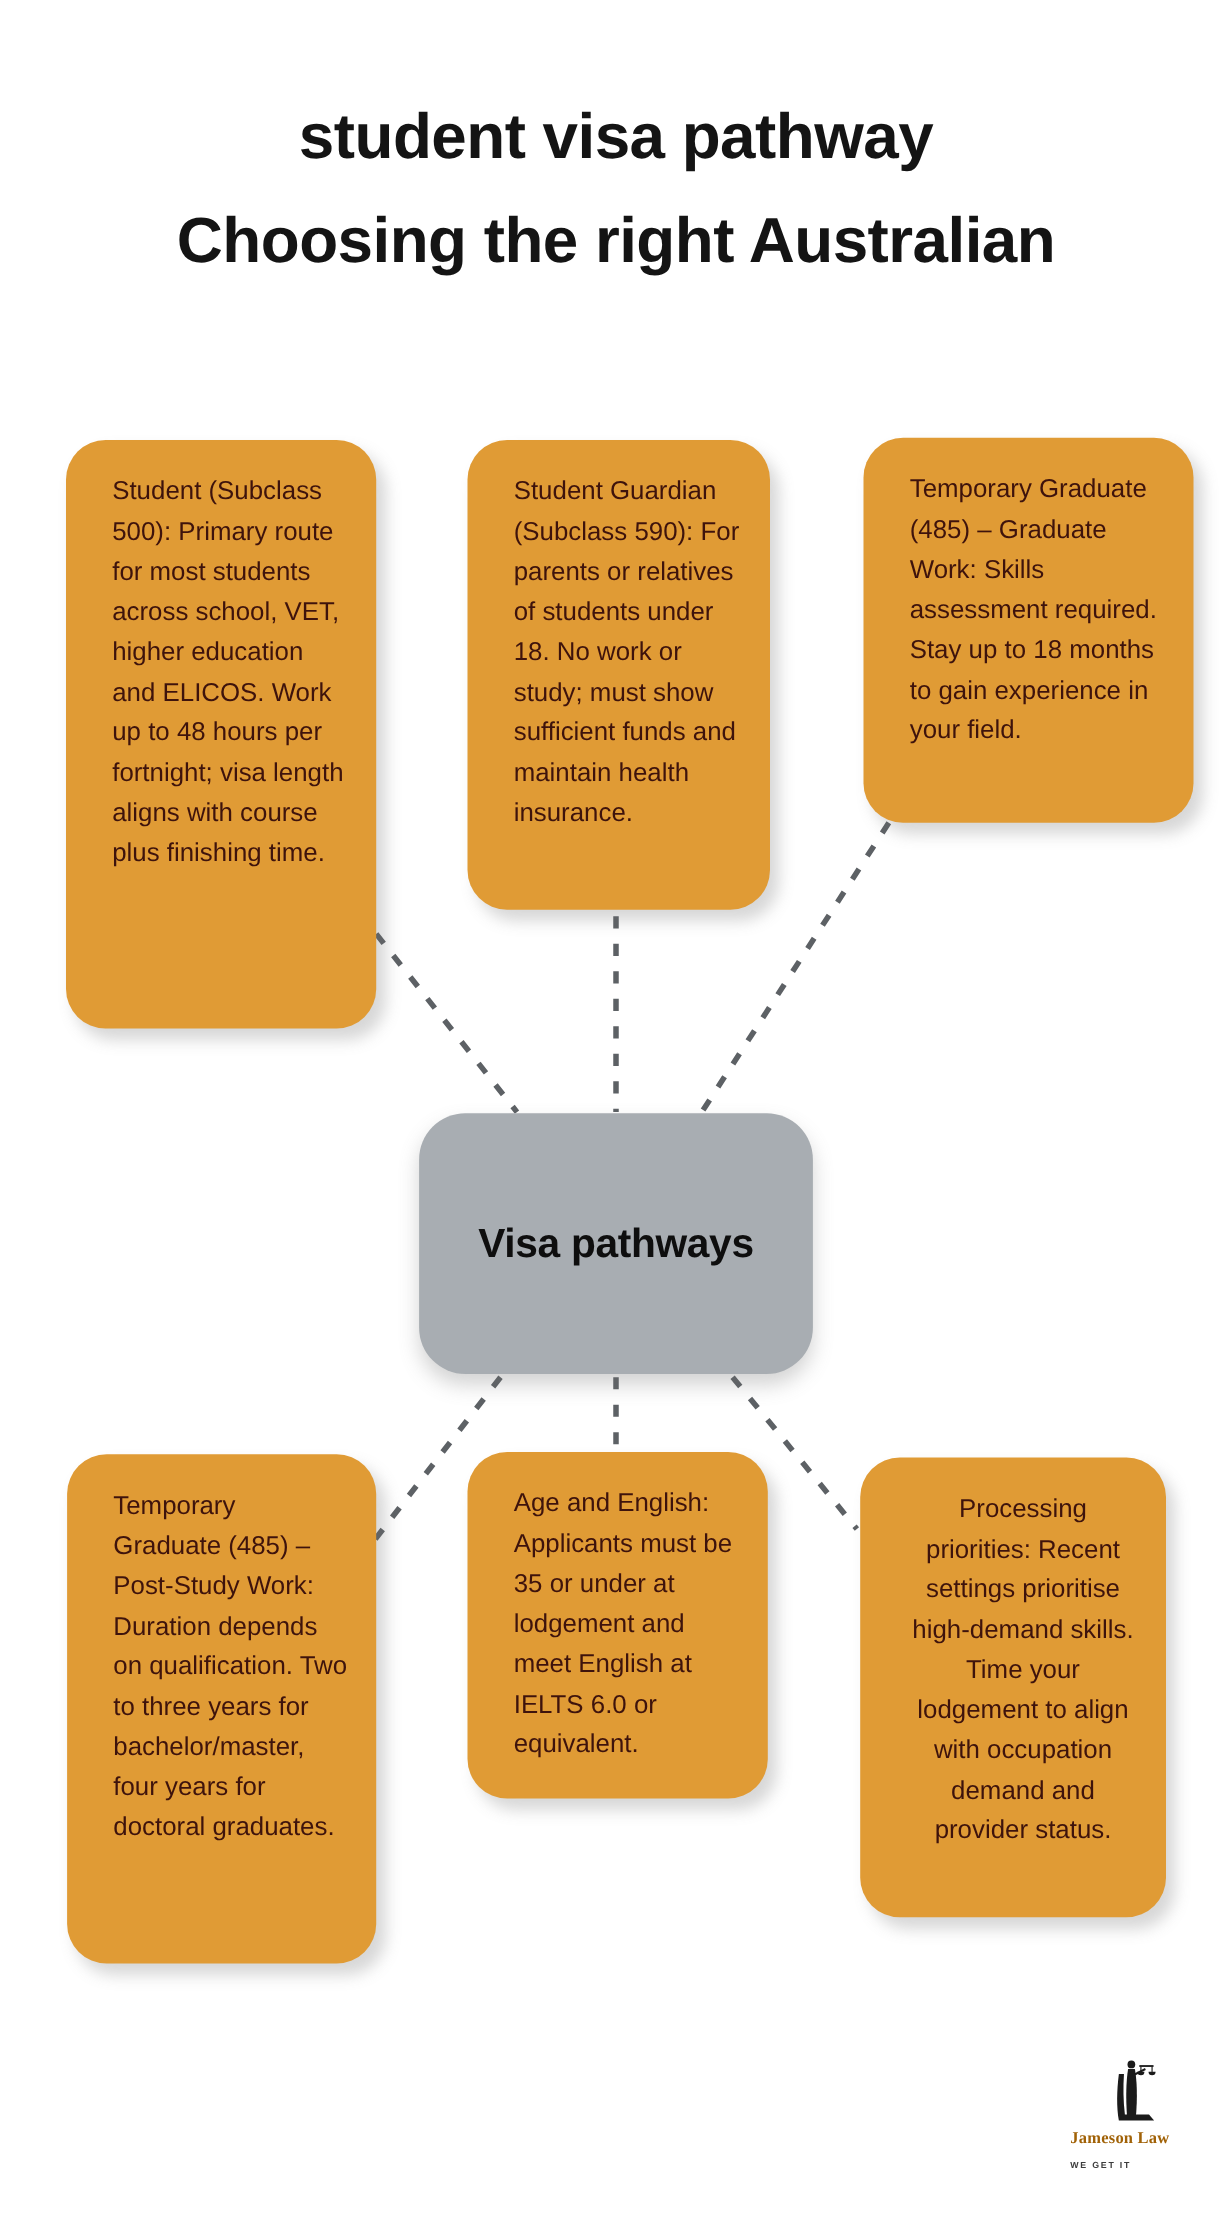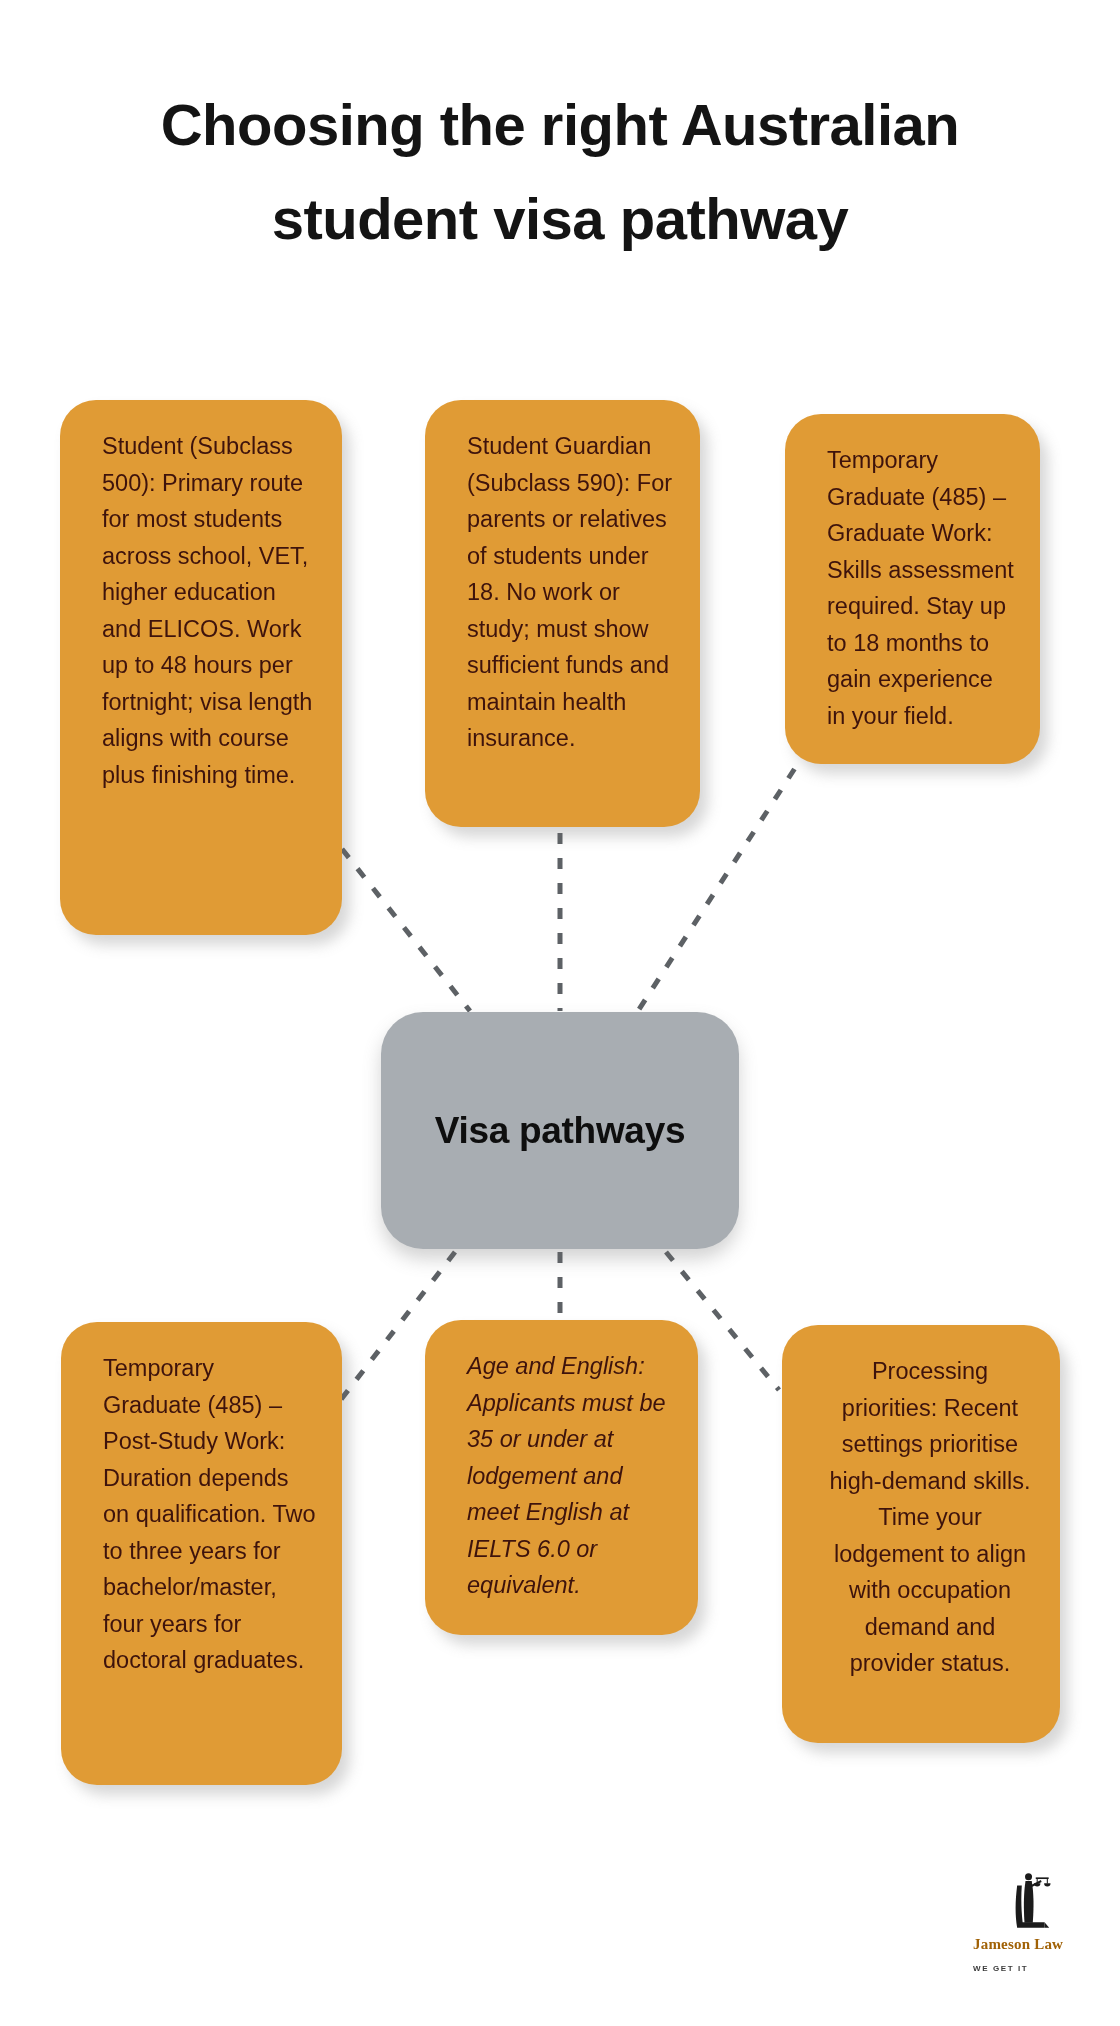--- a/index.html
+++ b/index.html
@@ -29,23 +29,23 @@
     border-radius:36px;
     box-shadow:8px 10px 14px rgba(110,110,110,0.28);
     color:#3e130c;
     font-size:23.5px;
     line-height:36.5px;
     padding:28px 24px 28px 42px;
     box-sizing:border-box;
   }
   .n-tl{left:60px;  top:400px;  width:282px; height:535px;}
   .n-tm{left:425px; top:400px;  width:275px; height:427px;}
-  .n-tr{left:785px; top:398px;  width:255px; height:350px;margin-top:16px;}
+  .n-tr{left:785px; top:398px;  width:300px; height:350px;}
   .n-bl{left:61px;  top:1322px; width:281px; height:463px;}
-  .n-bm{left:425px; top:1320px; width:273px; height:315px;font-style:italic;}
+  .n-bm{left:425px; top:1320px; width:273px; height:315px;}
   .n-br{left:782px; top:1325px; width:278px; height:418px;text-align:center;}
   .center-node{
     position:absolute;
     left:381px; top:1012px; width:358px; height:237px;
     background:#a8adb2;
     border-radius:42px;
     box-shadow:0 10px 18px rgba(110,110,110,0.30);
     display:flex; align-items:center; justify-content:center;
   }
   .center-label{
@@ -87,22 +87,22 @@
       <line x1="342" y1="849" x2="470" y2="1011"></line>
       <line x1="560" y1="833" x2="560" y2="1011"></line>
       <line x1="808" y1="748" x2="638" y2="1011"></line>
       <line x1="455" y1="1252" x2="339" y2="1402"></line>
       <line x1="560" y1="1252" x2="560" y2="1320"></line>
       <line x1="666" y1="1252" x2="779" y2="1390"></line>
     </g>
   </svg>
 
   <div class="title">
+    <div>student visa pathway</div>
     <div>Choosing the right Australian</div>
-    <div>student visa pathway</div>
   </div>
 
   <div class="node n-tl">Student (Subclass 500): Primary route for most students across school, VET, higher education and ELICOS. Work up to 48 hours per fortnight; visa length aligns with course plus finishing time.</div>
   <div class="node n-tm">Student Guardian (Subclass 590): For parents or relatives of students under 18. No work or study; must show sufficient funds and maintain health insurance.</div>
   <div class="node n-tr">Temporary Graduate (485) – Graduate Work: Skills assessment required. Stay up to 18 months to gain experience in your field.</div>
 
   <div class="center-node">
     <span class="center-label">Visa pathways</span>
   </div>
 

